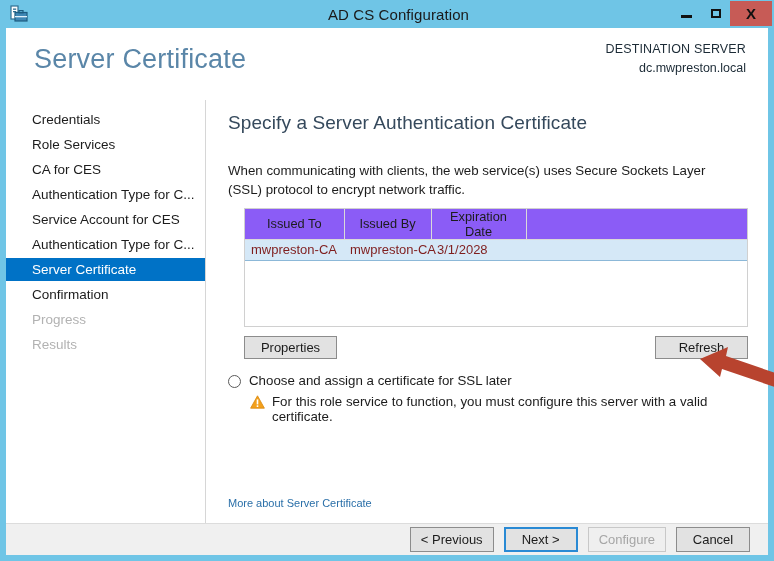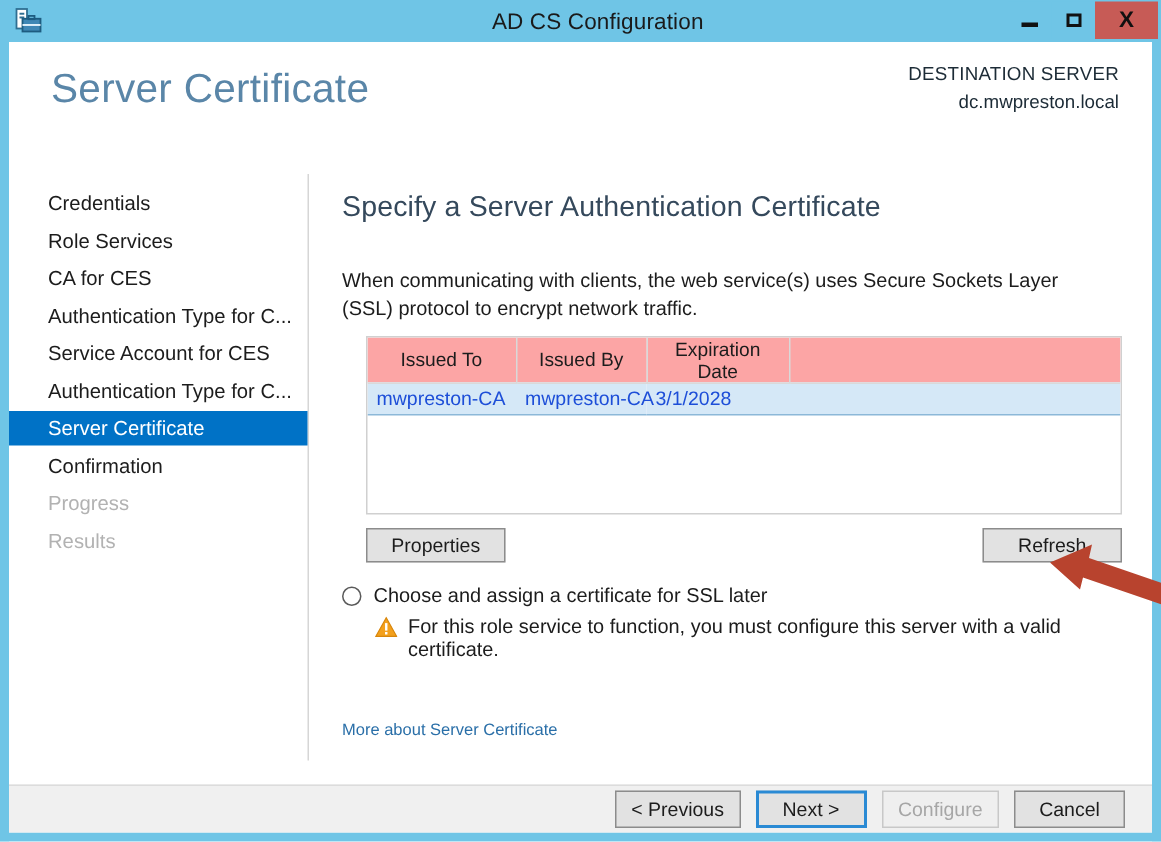--- a/index.html
+++ b/index.html
@@ -96,21 +96,20 @@
   }
 
   
   .dialog {
     flex: 1;
     background: #ffffff;
     display: flex;
     flex-direction: column;
     min-height: 0;
     position: relative;
-    gap: 16px;
   }
 
   
   .header {
     flex: none;
     height: 72px;
     position: relative;
     background: #fff;
   }
   .page-title {
@@ -247,34 +246,34 @@
     width: 100%;
     border-collapse: collapse;
     table-layout: fixed;
     font-size: 13px;
   }
   .cert-table th {
     height: 19px;
     font-weight: normal;
     font-size: 12.8px;
     color: #1c1c1c;
-    background: #fca5a5;
+    background: #8b5cf6;
     border-right: 1px solid #d9d9d9;
     border-bottom: 1px solid #d9d9d9;
     text-align: center;
     padding: 0 4px;
     box-sizing: border-box;
   }
   .cert-table th.filler {
     border-right: 0;
   }
   .cert-table td {
     height: 21px;
     font-size: 13px;
-    color: #1d4ed8;
+    color: #7f1d1d;
     padding: 0 6px;
     box-sizing: border-box;
     white-space: nowrap;
   }
   .cert-table tbody tr.selected td {
     background: #d5e8f7;
     border-top: 1px solid #8cb8d8;
     border-bottom: 1px solid #8cb8d8;
   }
   .col-to    { width: 99px; }

